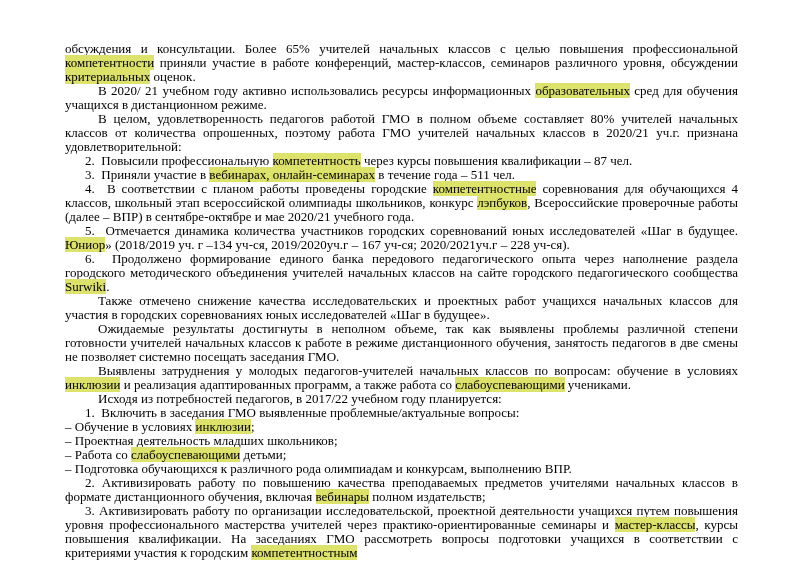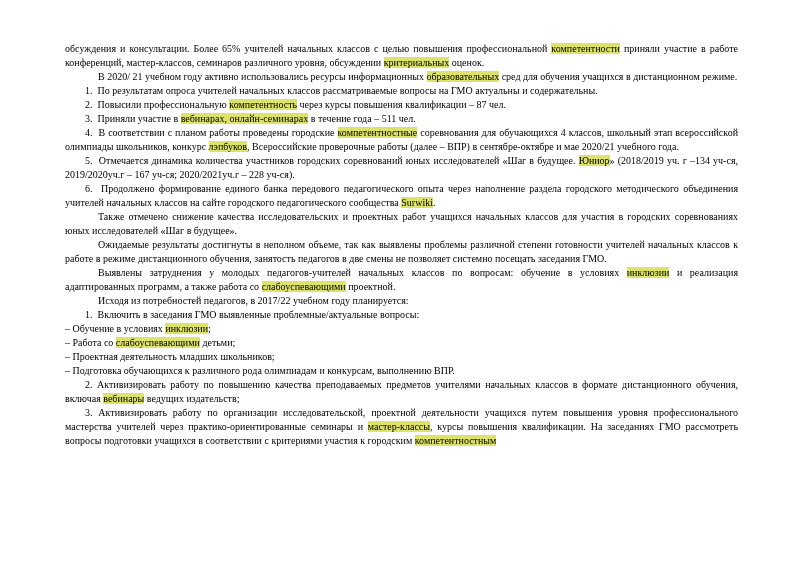--- a/index.html
+++ b/index.html
@@ -7,52 +7,52 @@
     padding: 0;
     background: #ffffff;
   }
   .page {
     box-sizing: border-box;
     width: 800px;
     height: 566px;
     padding: 42px 62px 20px 65px;
     background: #ffffff;
     font-family: "Liberation Serif", "DejaVu Serif", serif;
-    font-size: 10px;
+    font-size: 13px;
     line-height: 14px;
     color: #000000;
     overflow: hidden;
   }
   .doc-body p {
     margin: 0;
     text-align: justify;
   }
   p.indent-lg { text-indent: 33px; }
   p.indent-sm { text-indent: 20px; }
   p.plain, p.dash { text-indent: 0; }
   .hl { background-color: var(--hl-color, #dde26a); }
 </style>
 </head>
 <body>
 
 <div class="page">
   <div class="doc-body">
       <p class="plain"><span>обсуждения и консультации. Более 65% учителей начальных классов с целью повышения профессиональной </span><span class="hl">компетентности</span><span> приняли участие в работе конференций, мастер-классов, семинаров различного уровня, обсуждении </span><span class="hl">критериальных</span><span> оценок.</span></p>
       <p class="indent-lg"><span>В 2020/ 21 учебном году активно использовались ресурсы информационных </span><span class="hl">образовательных</span><span> сред для обучения учащихся в дистанционном режиме.</span></p>
-      <p class="indent-sm"><span>1.&nbsp;&nbsp;По результатам опроса учителей начальных классов рассматриваемые вопросы на ГМО актуальны и содержательны.</span></p>
+      <p class="indent-lg"><span>В целом, удовлетворенность педагогов работой ГМО в полном объеме составляет 80% учителей начальных классов от количества опрошенных, поэтому работа ГМО учителей начальных классов в 2020/21 уч.г. признана удовлетворительной:</span></p>
       <p class="indent-sm"><span>2.&nbsp;&nbsp;Повысили профессиональную </span><span class="hl">компетентность</span><span> через курсы повышения квалификации – 87 чел.</span></p>
       <p class="indent-sm"><span>3.&nbsp;&nbsp;Приняли участие в </span><span class="hl">вебинарах, онлайн-семинарах</span><span> в течение года – 511 чел.</span></p>
       <p class="indent-sm"><span>4.&nbsp;&nbsp;В соответствии с планом работы проведены городские </span><span class="hl">компетентностные</span><span> соревнования для обучающихся 4 классов, школьный этап всероссийской олимпиады школьников, конкурс </span><span class="hl">лэпбуков</span><span>, Всероссийские проверочные работы (далее – ВПР) в сентябре-октябре и мае 2020/21 учебного года.</span></p>
       <p class="indent-sm"><span>5.&nbsp;&nbsp;Отмечается динамика количества участников городских соревнований юных исследователей «Шаг в будущее. </span><span class="hl">Юниор</span><span>» (2018/2019 уч. г –134 уч-ся, 2019/2020уч.г – 167 уч-ся; 2020/2021уч.г – 228 уч-ся).</span></p>
       <p class="indent-sm"><span>6.&nbsp;&nbsp;Продолжено формирование единого банка передового педагогического опыта через наполнение раздела городского методического объединения учителей начальных классов на сайте городского педагогического сообщества </span><span class="hl">Surwiki</span><span>.</span></p>
       <p class="indent-lg"><span>Также отмечено снижение качества исследовательских и проектных работ учащихся начальных классов для участия в городских соревнованиях юных исследователей «Шаг в будущее».</span></p>
       <p class="indent-lg"><span>Ожидаемые результаты достигнуты в неполном объеме, так как выявлены проблемы различной степени готовности учителей начальных классов к работе в режиме дистанционного обучения, занятость педагогов в две смены не позволяет системно посещать заседания ГМО.</span></p>
-      <p class="indent-lg"><span>Выявлены затруднения у молодых педагогов-учителей начальных классов по вопросам: обучение в условиях </span><span class="hl">инклюзии</span><span> и реализация адаптированных программ, а также работа со </span><span class="hl">слабоуспевающими</span><span> проектной.</span></p>
+      <p class="indent-lg"><span>Выявлены затруднения у молодых педагогов-учителей начальных классов по вопросам: обучение в условиях </span><span class="hl">инклюзии</span><span> и реализация адаптированных программ, а также работа со </span><span class="hl">слабоуспевающими</span><span> учениками.</span></p>
       <p class="indent-lg"><span>Исходя из потребностей педагогов, в 2017/22 учебном году планируется:</span></p>
       <p class="indent-sm"><span>1.&nbsp;&nbsp;Включить в заседания ГМО выявленные проблемные/актуальные вопросы:</span></p>
       <p class="dash"><span>– Обучение в условиях </span><span class="hl">инклюзии</span><span>;</span></p>
+      <p class="dash"><span>– Проектная деятельность младших школьников;</span></p>
       <p class="dash"><span>– Работа со </span><span class="hl">слабоуспевающими</span><span> детьми;</span></p>
-      <p class="dash"><span>– Проектная деятельность младших школьников;</span></p>
       <p class="dash"><span>– Подготовка обучающихся к различного рода олимпиадам и конкурсам, выполнению ВПР.</span></p>
-      <p class="indent-sm"><span>2.&nbsp;Активизировать работу по повышению качества преподаваемых предметов учителями начальных классов в формате дистанционного обучения, включая </span><span class="hl">вебинары</span><span> ведущих издательств;</span></p>
+      <p class="indent-sm"><span>2.&nbsp;Активизировать работу по повышению качества преподаваемых предметов учителями начальных классов в формате дистанционного обучения, включая </span><span class="hl">вебинары</span><span> полном издательств;</span></p>
       <p class="indent-sm"><span>3.&nbsp;Активизировать работу по организации исследовательской, проектной деятельности учащихся путем повышения уровня профессионального мастерства учителей через практико-ориентированные семинары и </span><span class="hl">мастер-классы</span><span>, курсы повышения квалификации. На заседаниях ГМО рассмотреть вопросы подготовки учащихся в соответствии с критериями участия к городским </span><span class="hl">компетентностным</span></p>
     </div>
 </div>
 
 </body></html>

